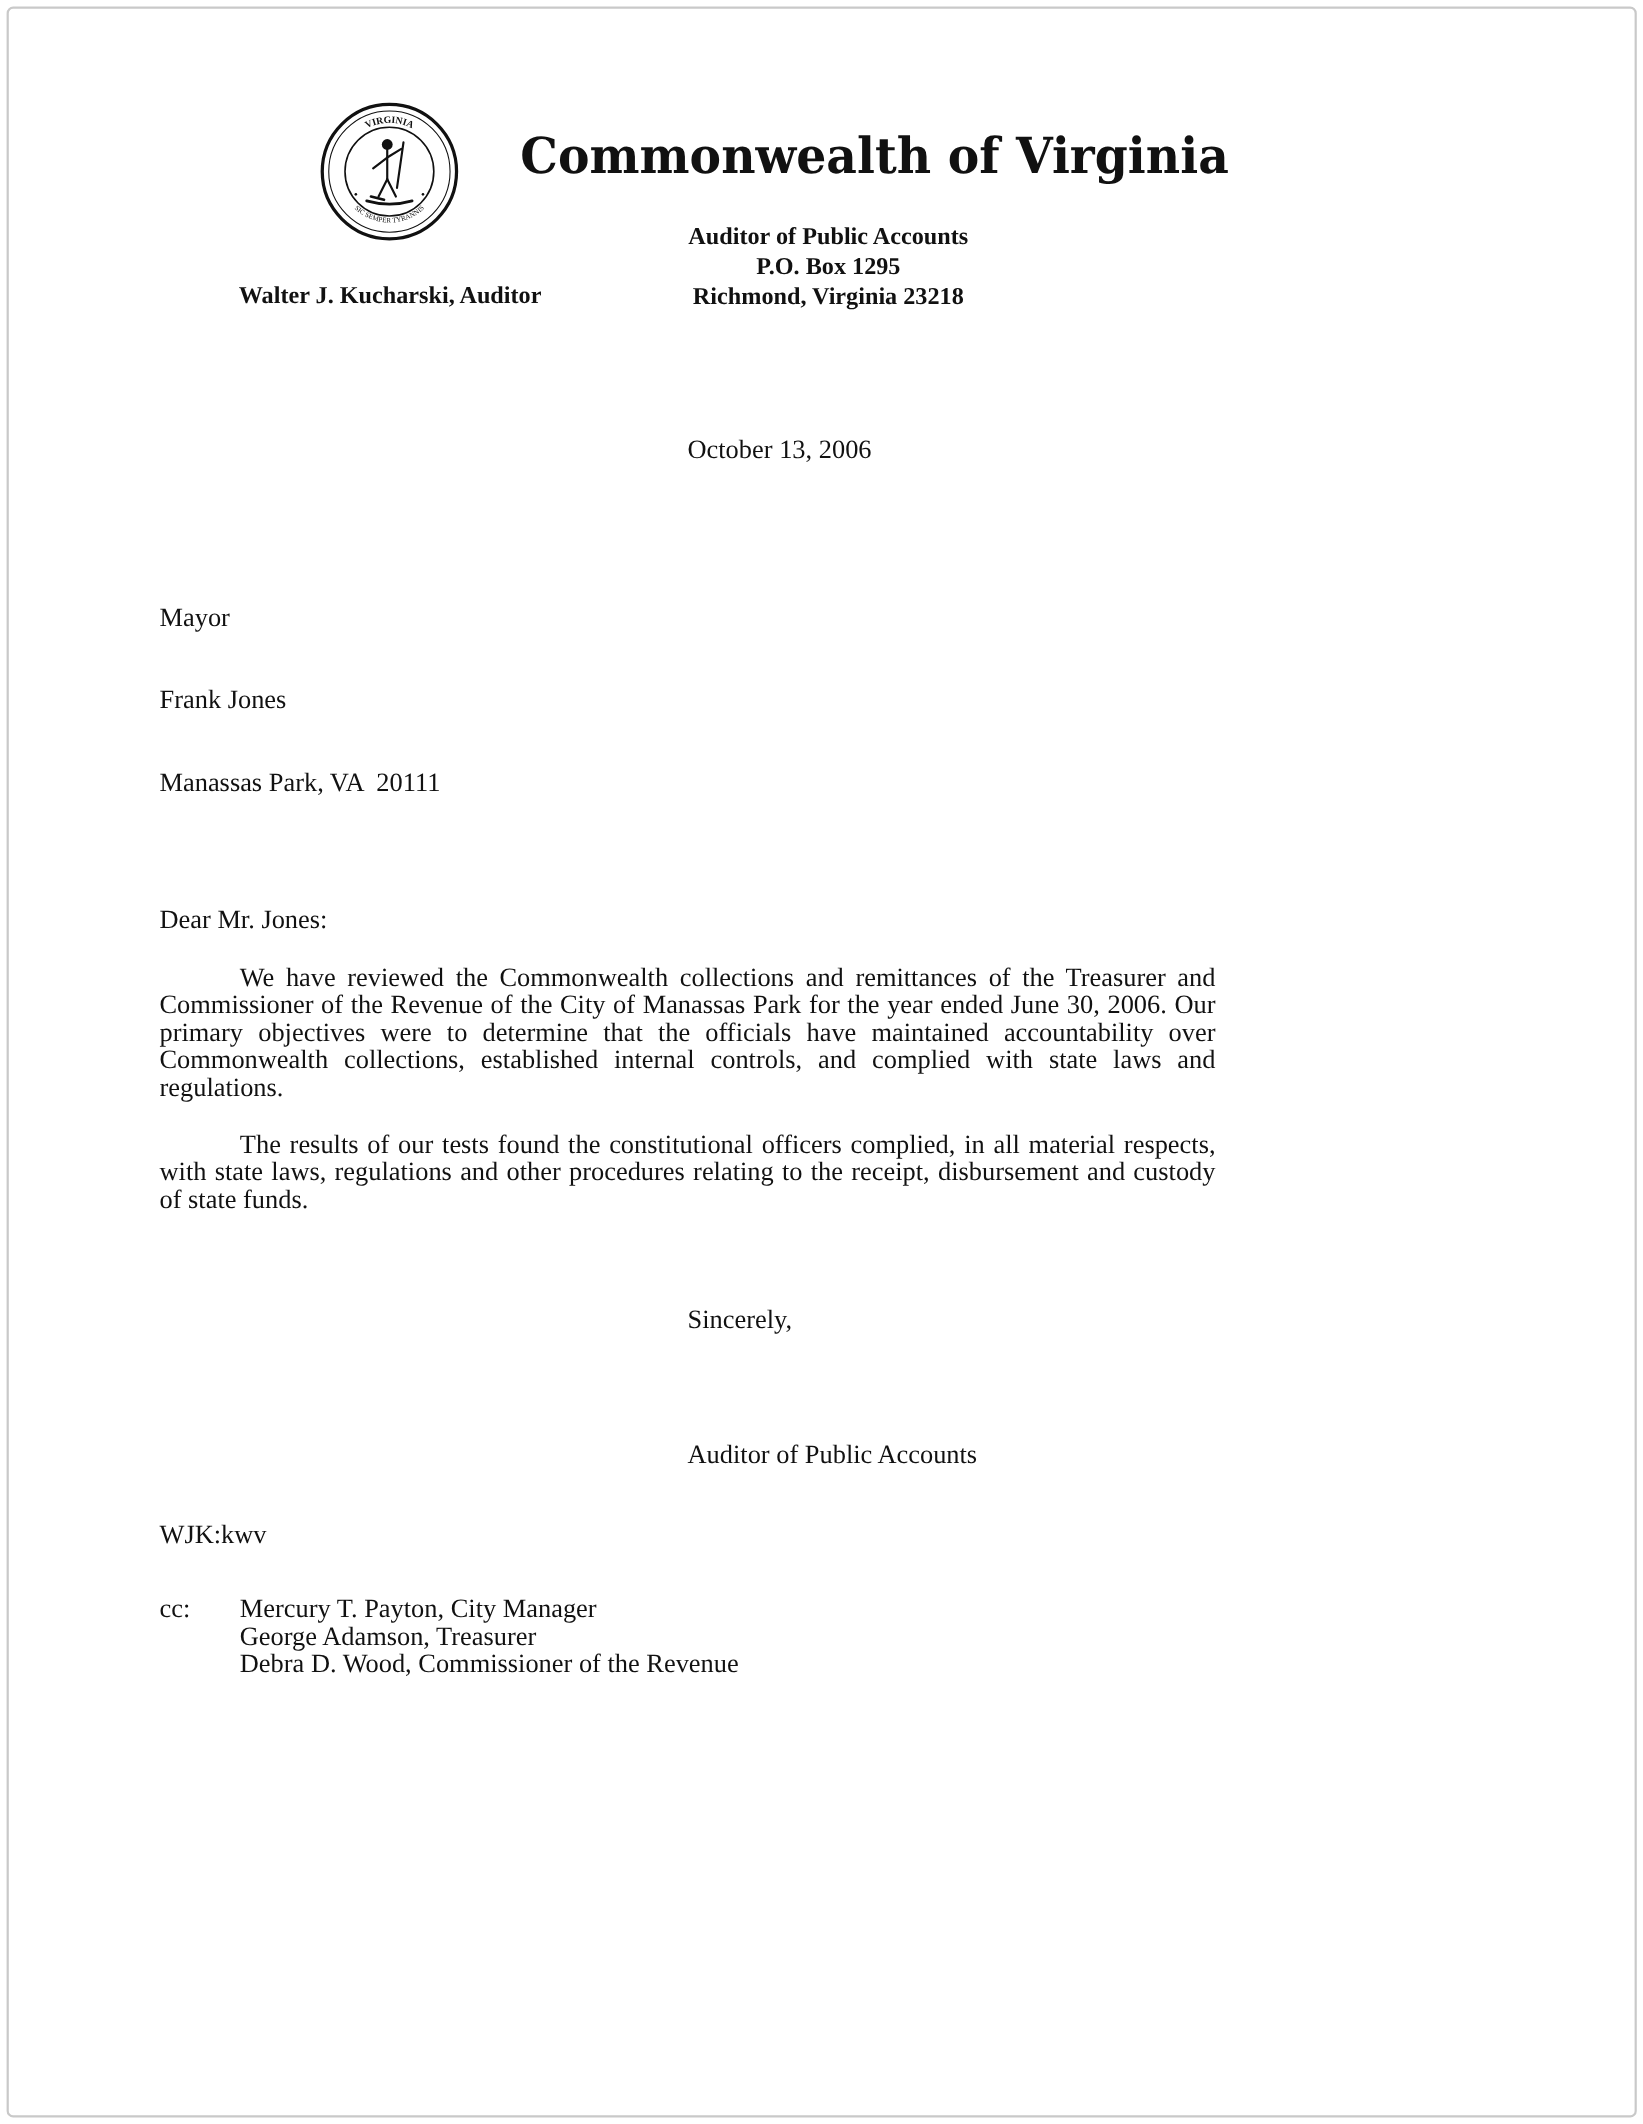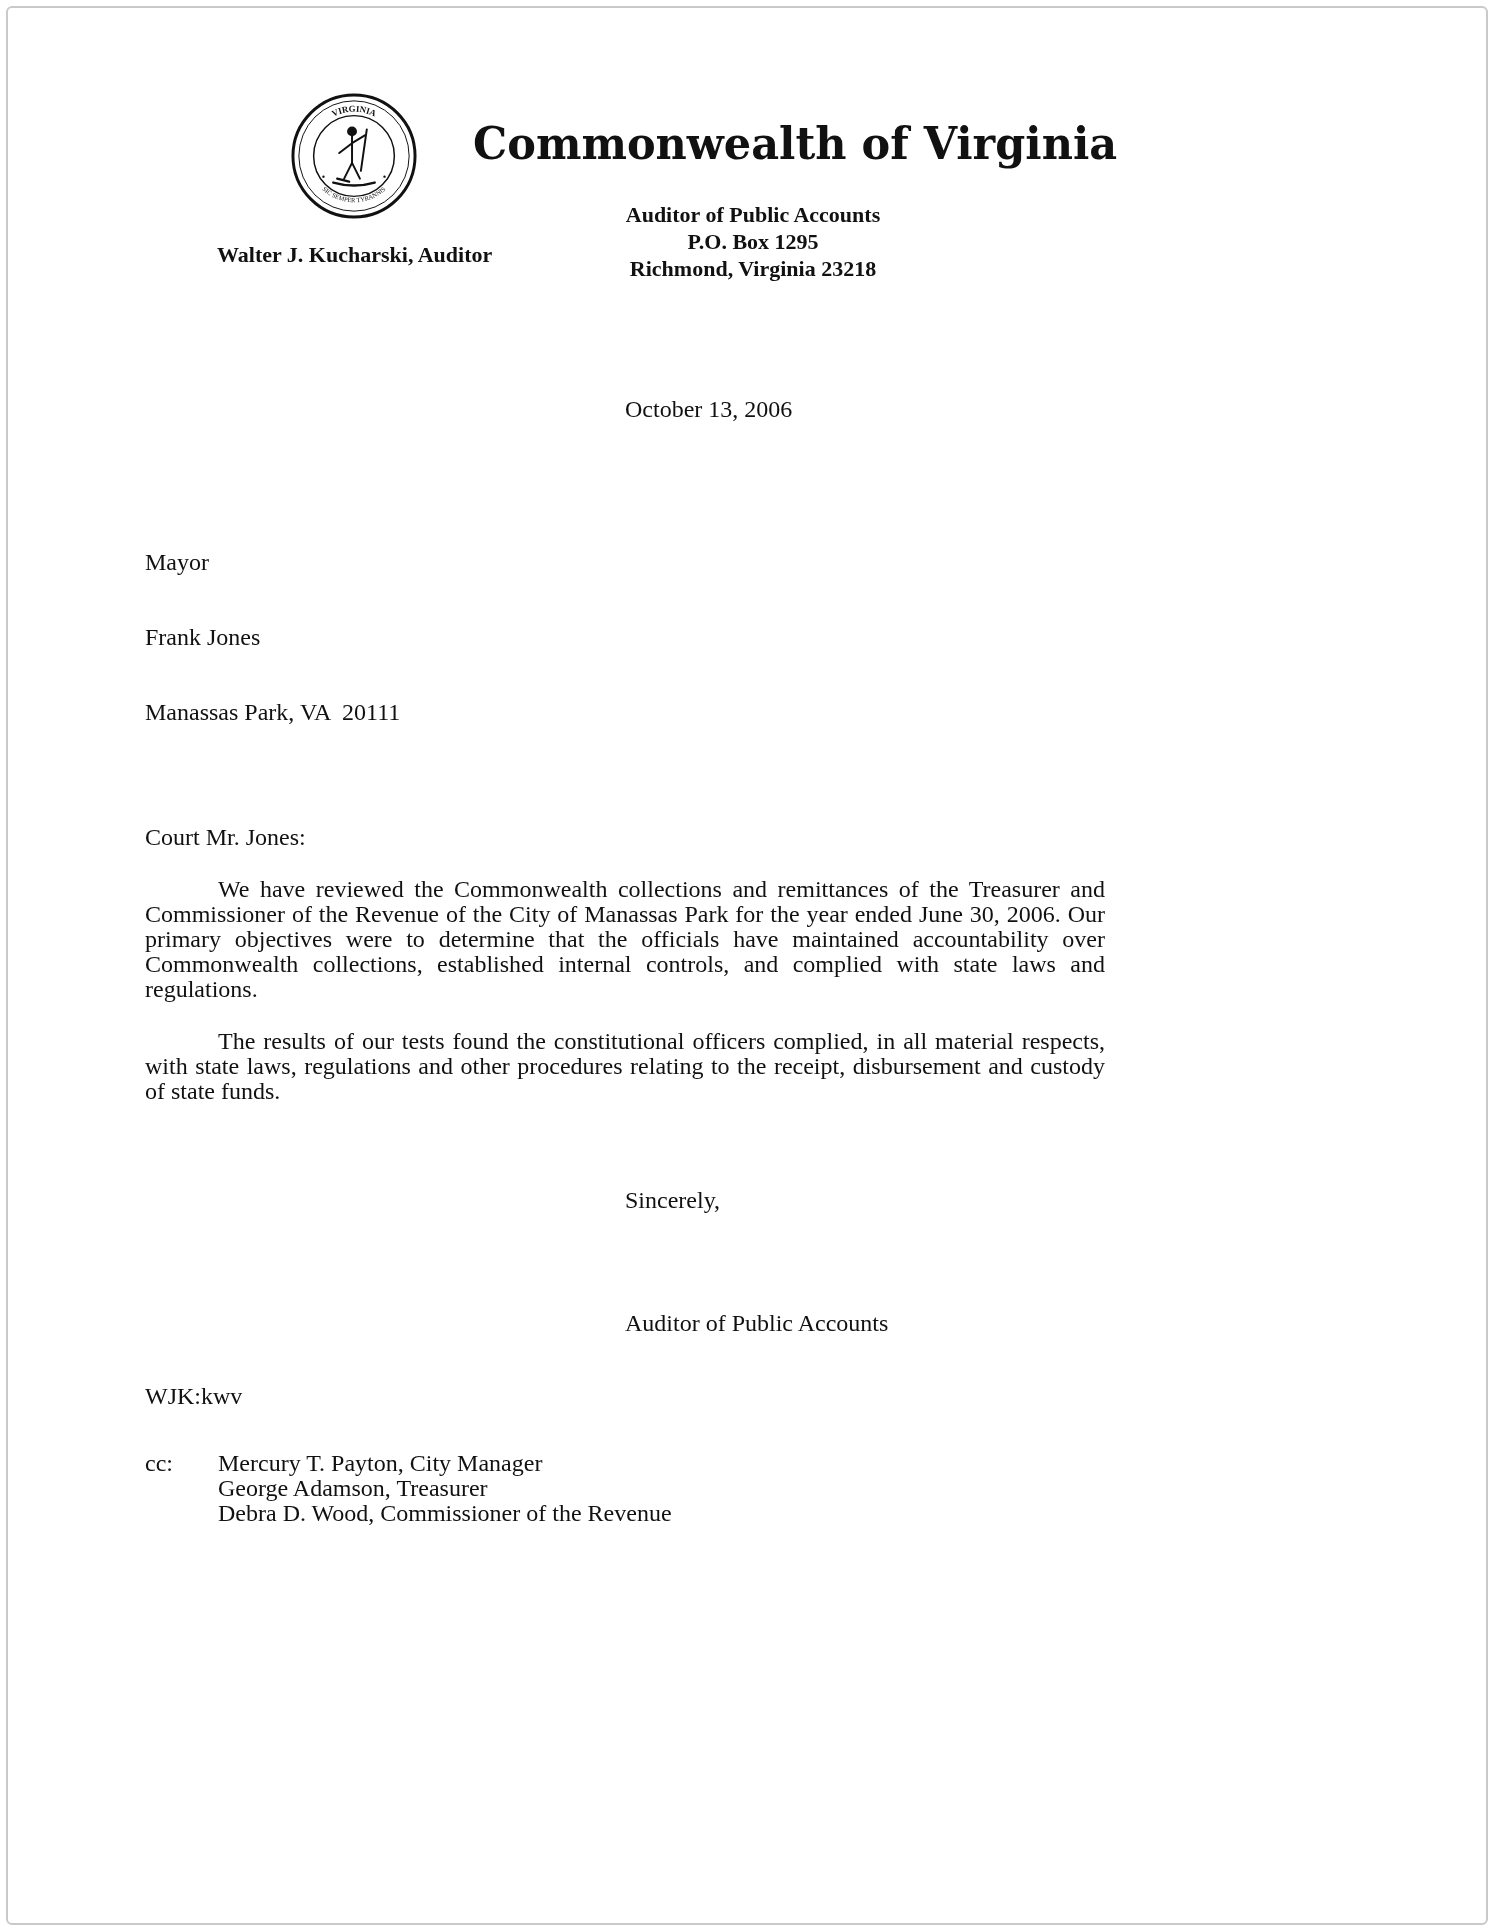--- a/index.html
+++ b/index.html
@@ -54,21 +54,21 @@
     top: 201px;
     width: 560px;
     text-align: center;
     font-weight: bold;
     font-size: 22px;
     line-height: 27px;
   }
   .lh-auditor {
     position: absolute;
     left: 217px;
-    top: 242px;
+    top: 255px;
     font-weight: bold;
     font-size: 22px;
     white-space: nowrap;
   }
   
   .content {
     position: relative;
     margin-left: 145px;
     width: 960px;
     font-size: 24px;
@@ -168,21 +168,21 @@
   <div class="content">
 
     <div class="date-line">October 13, 2006</div>
 
     <div class="recipient">
       <div>Mayor</div>
       <div>Frank Jones</div>
       <div>Manassas Park, VA  20111</div>
     </div>
 
-    <div class="salutation">Court Mr. Jones:</div>
+    <div class="salutation">Dear Mr. Jones:</div>
 
     <div class="para">We have reviewed the Commonwealth collections and remittances of the Treasurer and Commissioner of the Revenue of the City of Manassas Park for the year ended June 30, 2006.  Our primary objectives were to determine that the officials have maintained accountability over Commonwealth collections, established internal controls, and complied with state laws and regulations.</div>
 
     <div class="para">The results of our tests found the constitutional officers complied, in all material respects, with state laws, regulations and other procedures relating to the receipt, disbursement and custody of state funds.</div>
 
     <div class="closing">Sincerely,</div>
 
     <div class="sig-title">Auditor of Public Accounts</div>
 
     <div class="reference">WJK:kwv</div>

